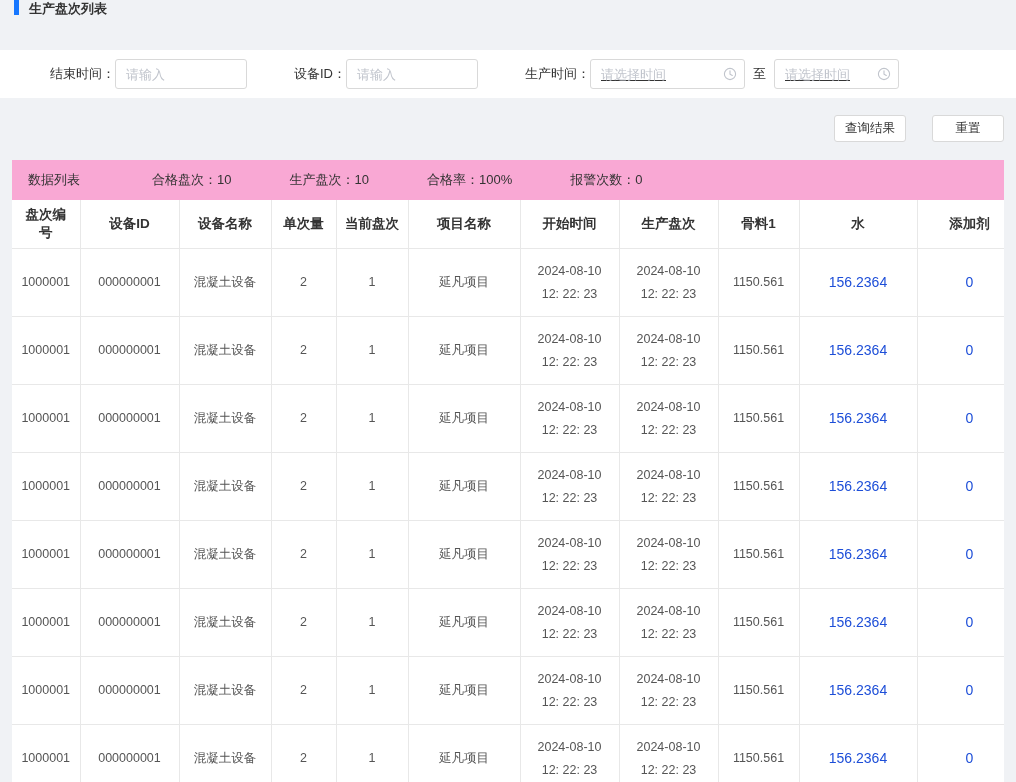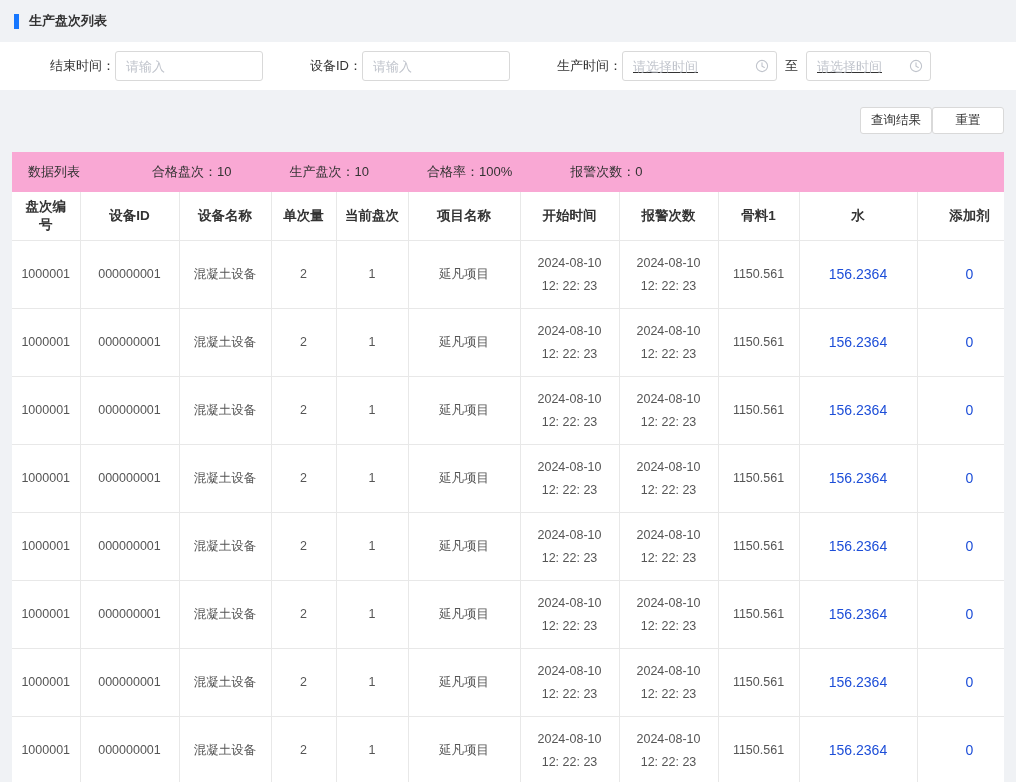--- a/index.html
+++ b/index.html
@@ -5,22 +5,22 @@
   * { box-sizing: border-box; margin: 0; padding: 0; }
   html, body {
     width: 1016px; height: 782px; overflow: hidden;
     background: #f0f2f5;
     font-family: "Liberation Sans", "DejaVu Sans", sans-serif;
     color: #333;
   }
 
   
   .page-header {
-    height: 42px;
-    display: flex; align-items: center;
+    height: 50px;
+    display: flex; 
     padding: 0 14px;
     background: #f0f2f5;
   }
   .accent-bar {
     width: 5px; height: 15px;
     background: #1677ff;
     margin-right: 10px;
   }
   .page-title { font-size: 13px; font-weight: 600; color: #333; }
 
@@ -34,36 +34,36 @@
   .filter-group { display: flex; align-items: center; }
   .filter-group + .filter-group { margin-left: 47px; }
   .filter-label { font-size: 13px; color: #333; white-space: nowrap; }
   .text-input {
     height: 30px; border: 1px solid #d9d9d9; border-radius: 3px;
     padding: 0 10px; font-size: 13px; color: #333; outline: none;
     background: #fff;
     font-family: "Liberation Sans", "DejaVu Sans", sans-serif;
   }
   .text-input::placeholder { color: #c0c4cc; }
-  .w160 { width: 148px; }
+  .w160 { width: 132px; }
   .time-wrap { position: relative; display: inline-block; }
   .time-wrap .text-input { padding-right: 28px; text-decoration: underline; }
   .w155 { width: 155px; }
   .w125 { width: 125px; }
   .clock-icon {
     position: absolute; right: 8px; top: 50%; transform: translateY(-50%);
     width: 14px; height: 14px; pointer-events: none;
   }
   .between-label { font-size: 13px; color: #333; margin: 0 8px; }
 
   
   .actions-row {
     display: flex; justify-content: flex-end;
     padding: 17px 12px 18px 0;
-    gap: 0;
+    gap: 26px;
   }
   .btn {
     min-width: 72px; height: 27px;
     background: #fff; border: 1px solid #d9d9d9; border-radius: 3px;
     font-size: 12.5px; color: #333; cursor: pointer;
     font-family: "Liberation Sans", "DejaVu Sans", sans-serif;
   }
 
   
   .content-card { margin: 0 12px; background: #fff; }
@@ -174,21 +174,21 @@
       </colgroup>
       <thead>
         <tr>
             <th>盘次编号</th>
             <th>设备ID</th>
             <th>设备名称</th>
             <th>单次量</th>
             <th>当前盘次</th>
             <th>项目名称</th>
             <th>开始时间</th>
-            <th>报警次数</th>
+            <th>生产盘次</th>
             <th>骨料1</th>
             <th>水</th>
             <th>添加剂</th>
           </tr>
       </thead>
       <tbody>
           <tr>
             <td class="c0">1000001</td>
             <td class="c1">000000001</td>
             <td class="c2">混凝土设备</td>

